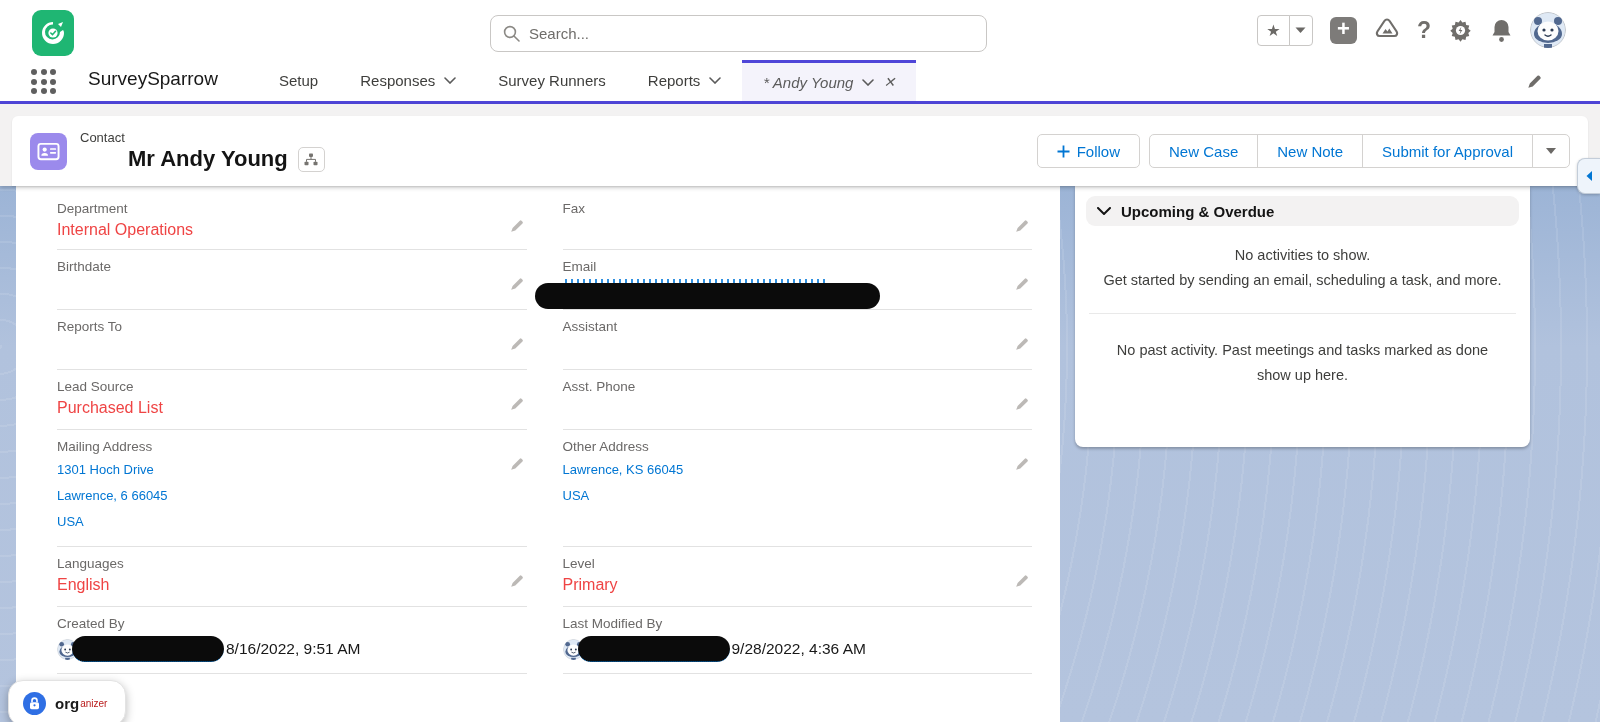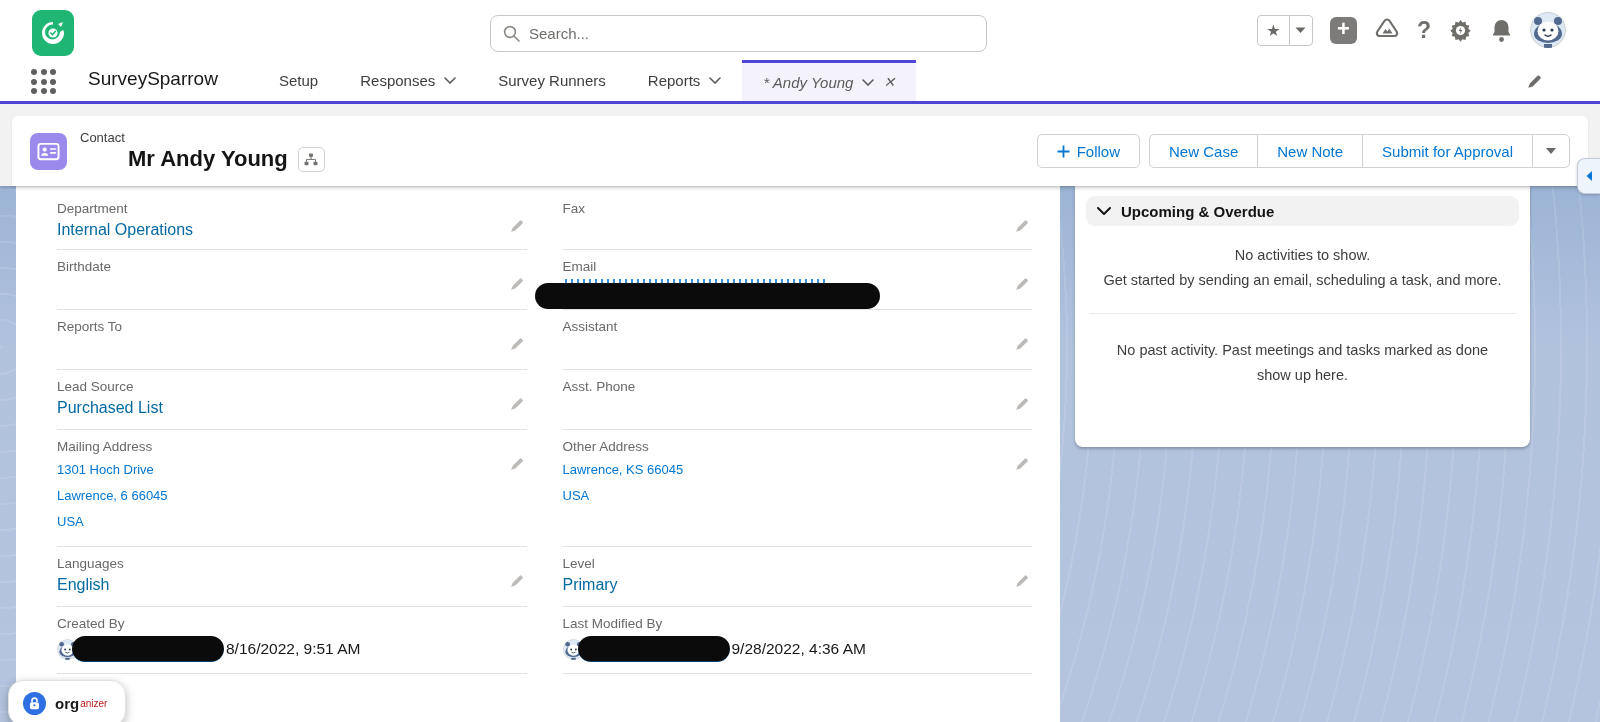--- a/index.html
+++ b/index.html
@@ -78,21 +78,21 @@
   .details-panel { position:absolute; left:16px; top:0; width:1044px; bottom:0; background:#fff;
                    padding:6px 28px 0 41px; }
   .columns { display:flex; gap:36px; }
   .col { flex:1; min-width:0; }
   .field-row { position:relative; border-bottom:1px solid var(--border); padding-top:9px; }
   .row-text { height:60px; }
   .col .field-row:first-child { height:58px; }
   .row-address { height:117px; }
   .row-user { height:67px; }
   .field-label { font-size:13.5px; color:var(--label); }
-  .field-value { font-size:16px; color:#0369a1; margin-top:5px; white-space:nowrap; }
+  .field-value { font-size:16px; color:#ef4444; margin-top:5px; white-space:nowrap; }
   .link-line { font-size:13px; color:var(--link); margin-top:5px; line-height:21px; cursor:pointer; }
   .edit-btn { position:absolute; right:2px; top:26px; background:none; border:none; cursor:pointer; }
   .user-line { display:flex; align-items:center; margin-top:5px; }
   .avatar-sm { width:21px; height:21px; border-radius:50%; overflow:hidden; flex:none; }
   .redact-name { width:152px; height:26px; background:#0b0b0b; border-radius:13px;
                  margin-left:-6px; border-bottom:1px dotted var(--link); flex:none; }
   .user-date { font-size:15.5px; margin-left:2px; white-space:nowrap; }
   .email-mask { position:relative; height:32px; margin-top:2px; }
   .email-tops { position:absolute; left:2px; top:3px; width:262px; height:6px;
                 background:repeating-linear-gradient(90deg, #2f8fdf 0 2.5px, transparent 2.5px 6px); }

